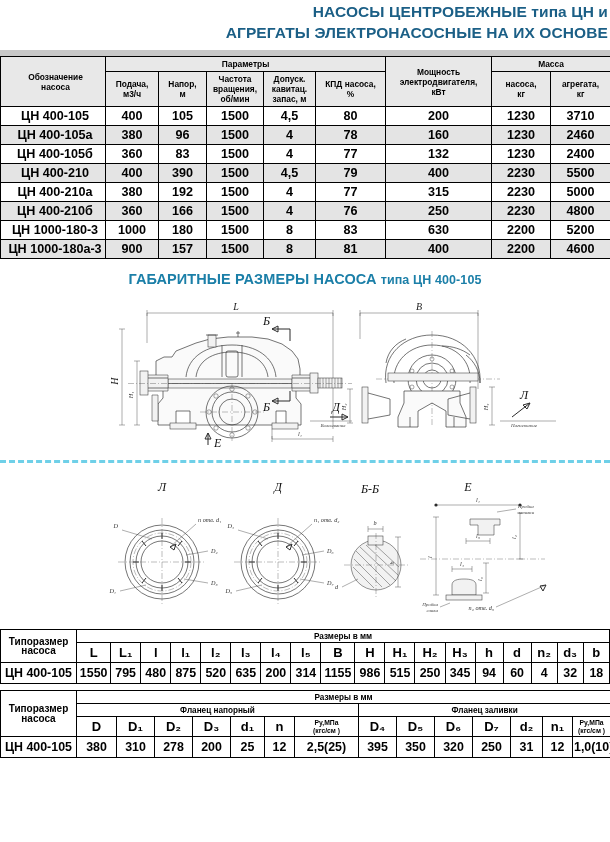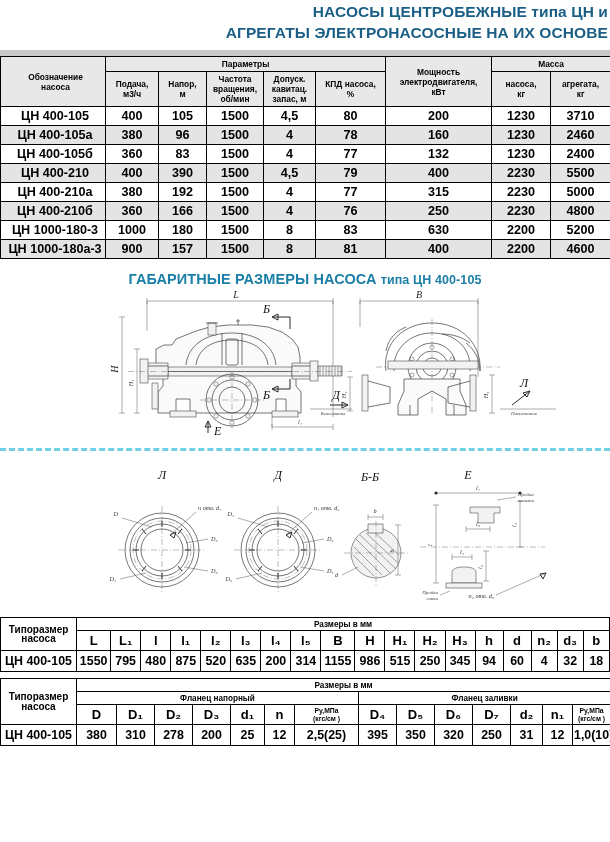--- a/index.html
+++ b/index.html
@@ -275,21 +275,21 @@
           <td>1500</td>
           <td>8</td>
           <td>81</td>
           <td>400</td>
           <td>2200</td>
           <td>4600</td>
         </tr>
       </tbody>
   </table>
 
-  <div class="section-title" style="margin-top:12px;margin-bottom:0;">
+  <div class="section-title" style="margin-top:12px;margin-bottom:12px;">
     <span>ГАБАРИТНЫЕ РАЗМЕРЫ НАСОСА</span>
     <span class="sm">типа ЦН 400-105</span>
   </div>
 
   <div class="draw-wrap">
     <svg class="dwg" width="610" height="155" viewBox="0 0 610 155">
 
       <g>
 
         <line class="dim" x1="147" y1="14" x2="333" y2="14"></line>

